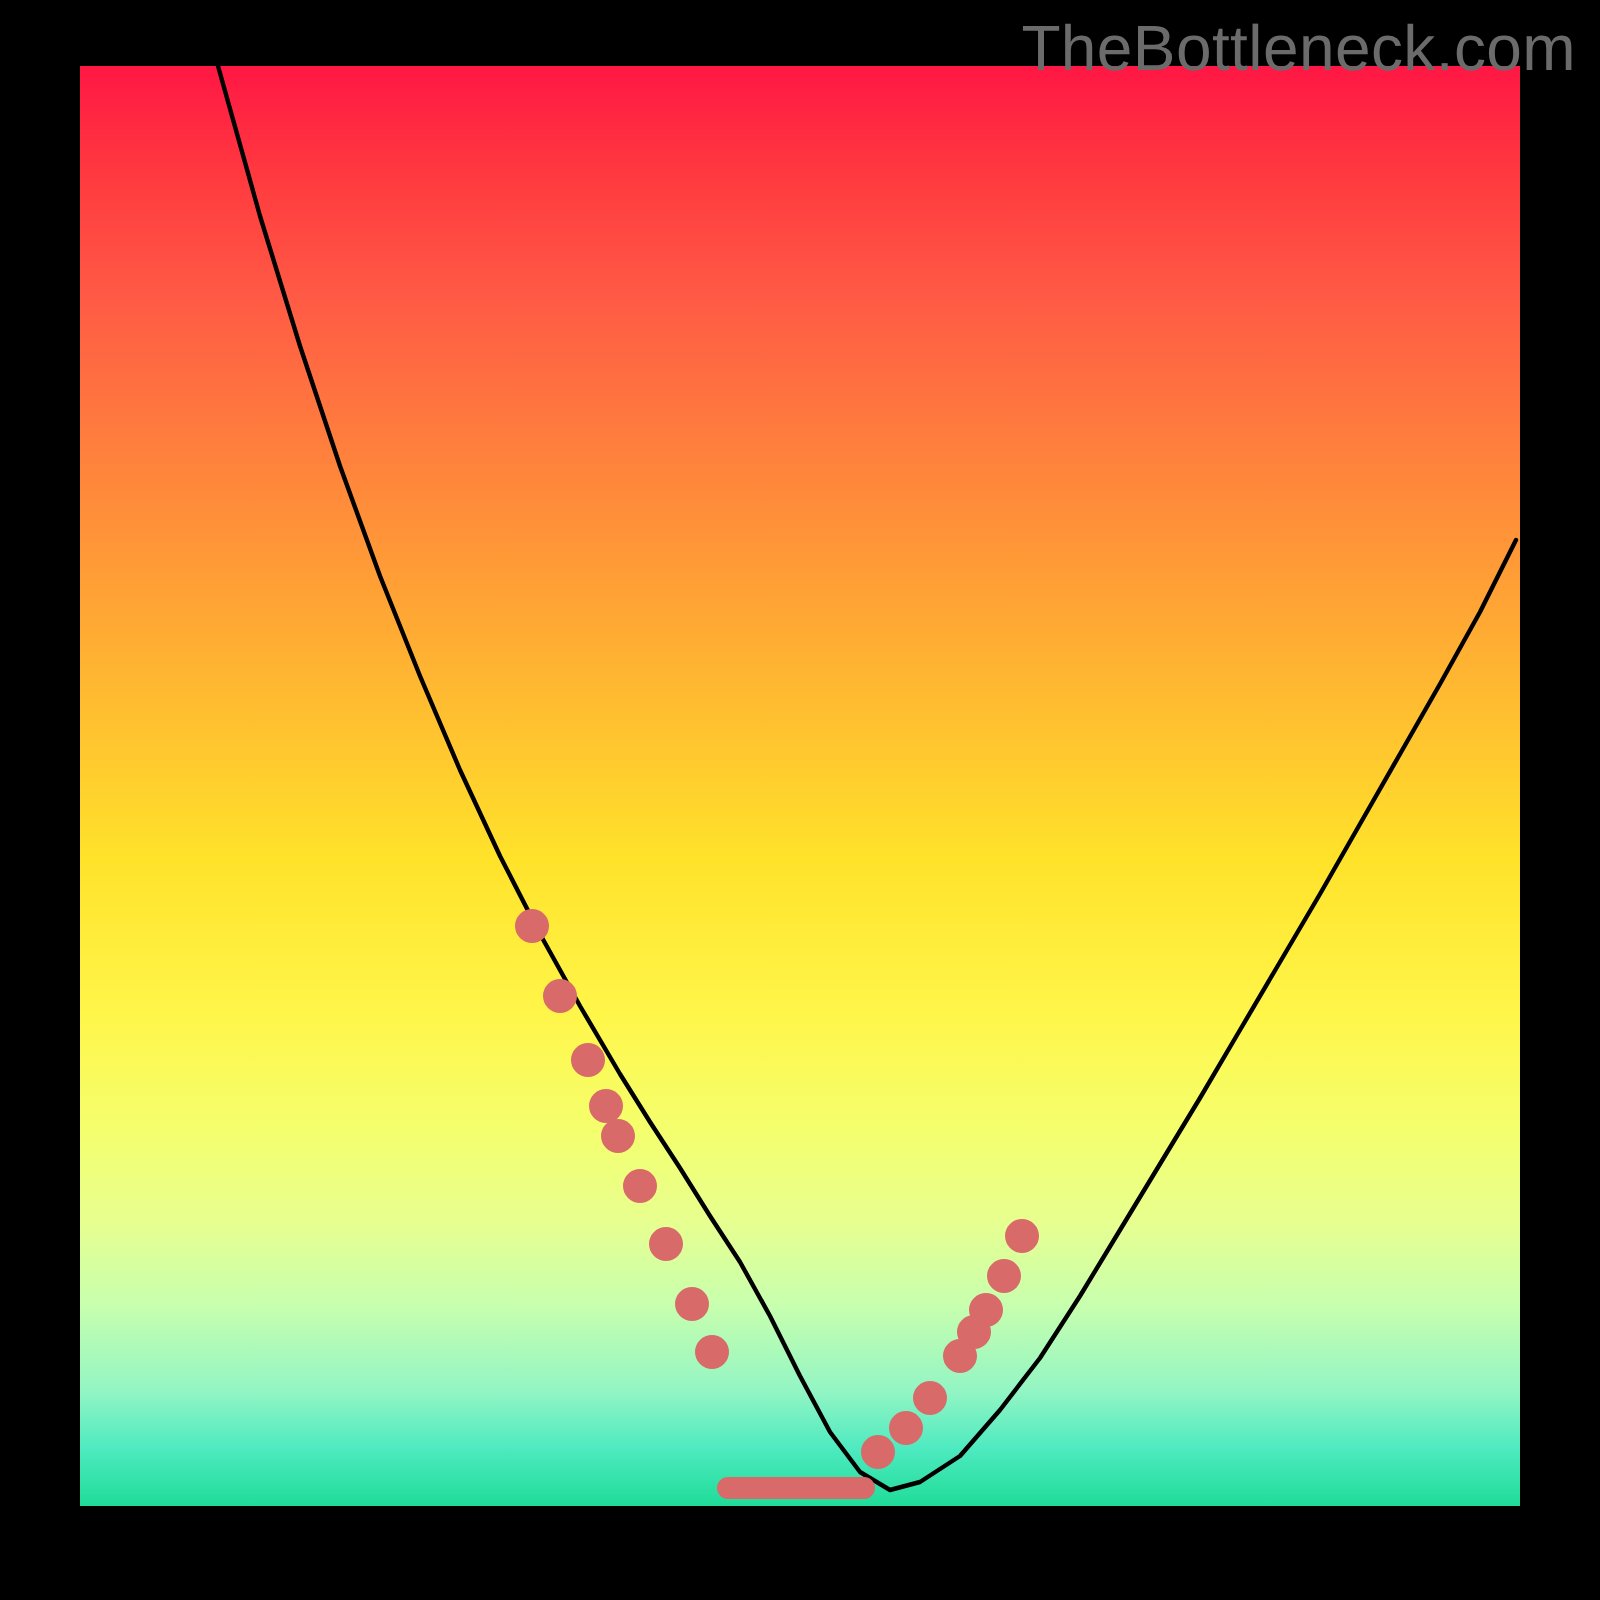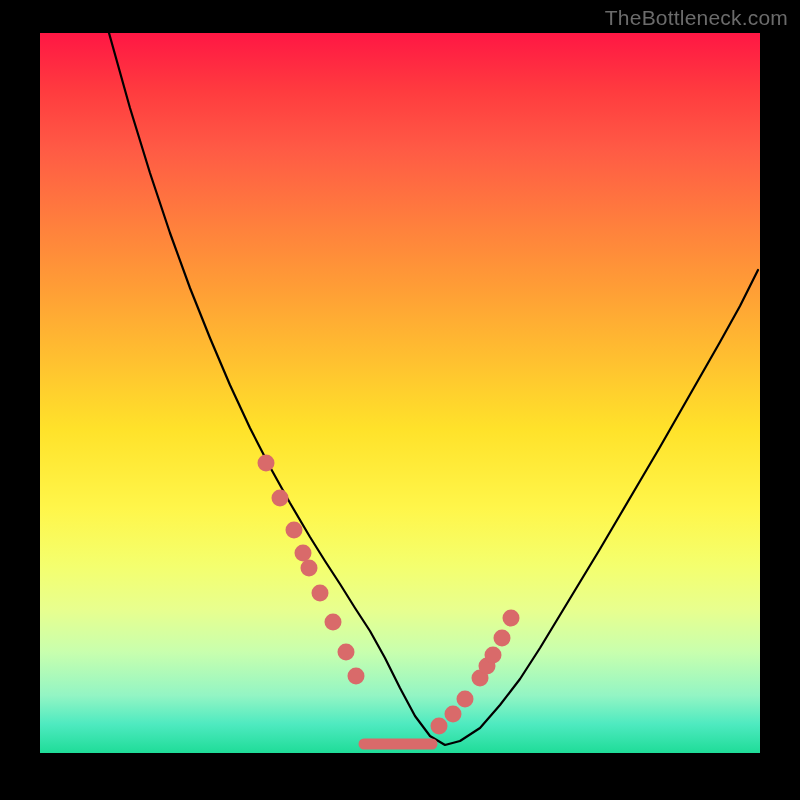--- a/index.html
+++ b/index.html
@@ -65,21 +65,21 @@
   .band {
     stroke: #d96a6a;
     stroke-width: 11;
     stroke-linecap: round;
   }
   .attribution {
     position: absolute;
     top: 6px;
     right: 12px;
     color: #6b6b6b;
-    font-size: 21px;
+    font-size: 32px;
     letter-spacing: 0.2px;
     font-weight: 400;
   }
 </style>
 </head>
 <body>
 
 <div class="frame">
   <div class="plot">
     <svg class="svg-overlay" viewBox="0 0 720 720" preserveAspectRatio="none">

